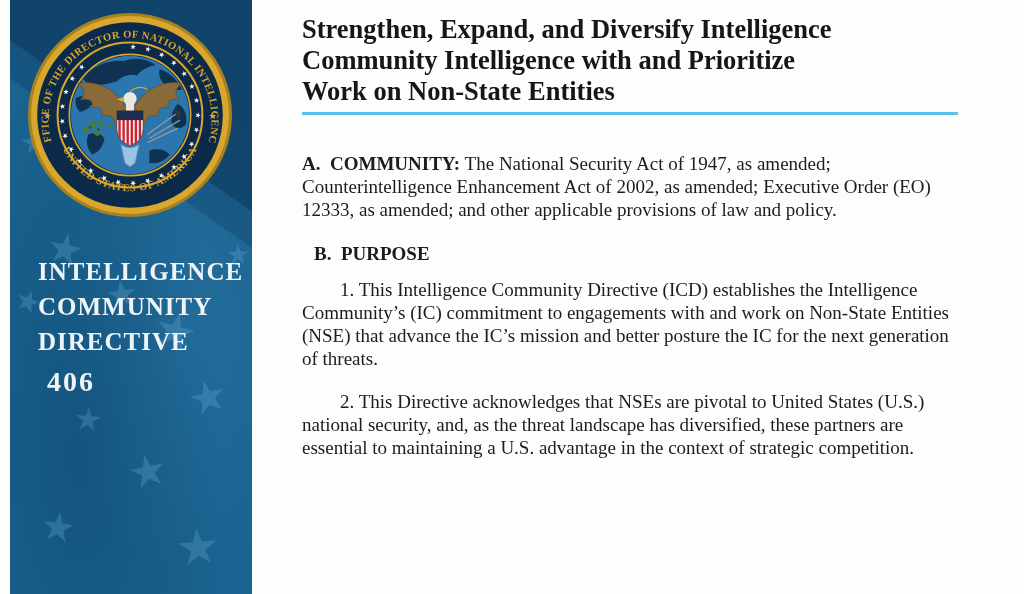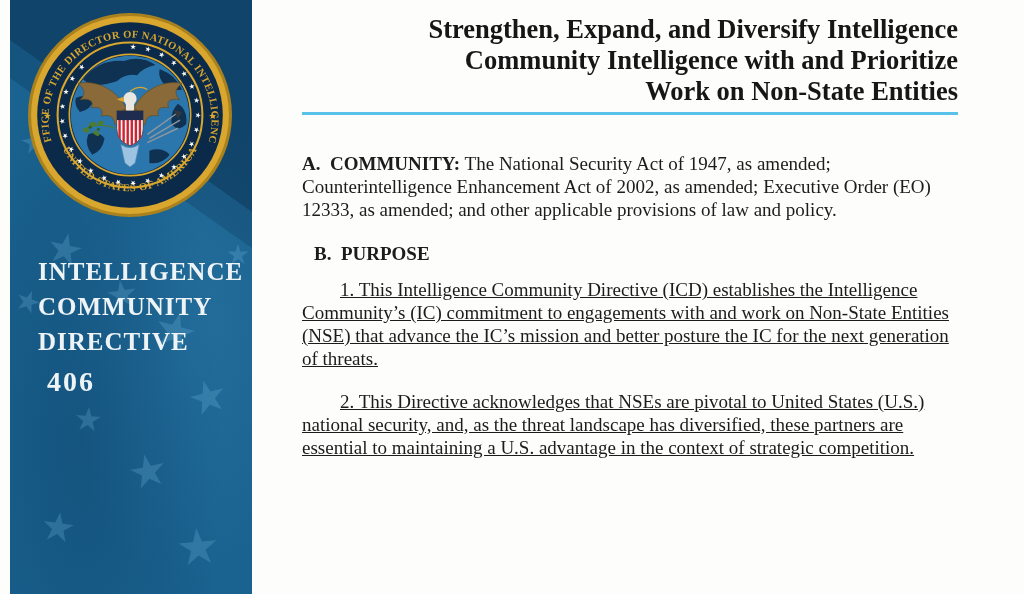--- a/index.html
+++ b/index.html
@@ -23,29 +23,29 @@
     letter-spacing:1px;white-space:nowrap;
   }
   .sb-num{
     position:absolute;left:37px;top:366px;
     color:#eef3f6;font-weight:bold;font-size:28px;letter-spacing:2px;
   }
   .seal{position:absolute;left:17px;top:12px;width:206px;height:206px;}
   
   .content{position:absolute;left:302px;top:0;width:656px;color:#1c1c1c;}
   .doc-title{
-    margin:14px 0 0 0;text-align:right;
+    margin:14px 0 0 0;text-align:left;
     font-weight:bold;font-size:26.5px;line-height:31px;color:#161616;
   }
   .doc-title span{display:block;}
   .title-rule{height:3px;background:#58c2ea;margin-top:5px;border:0;}
   .body-text{font-size:19px;line-height:23px;text-align:left;margin:0;}
   .para-a{margin:37px 0 0 0;}
   .sec-b-head{margin:21px 0 0 12px;font-weight:bold;}
-  .num-para{margin:13px 0 0 0;text-indent:38px;text-decoration:underline;}
+  .num-para{margin:13px 0 0 0;text-indent:38px;}
   .num-para + .num-para{margin-top:20px;}
   b.inline-head{font-weight:bold;}
 </style>
 </head>
 <body>
 
 <div class="sidebar">
 
   <svg class="sidebar-decor" viewBox="0 0 242 594">
     <defs>

